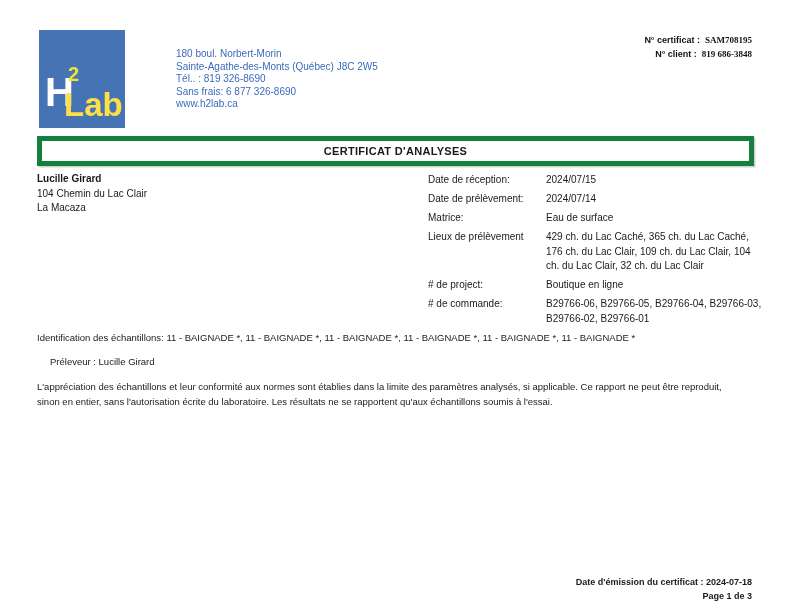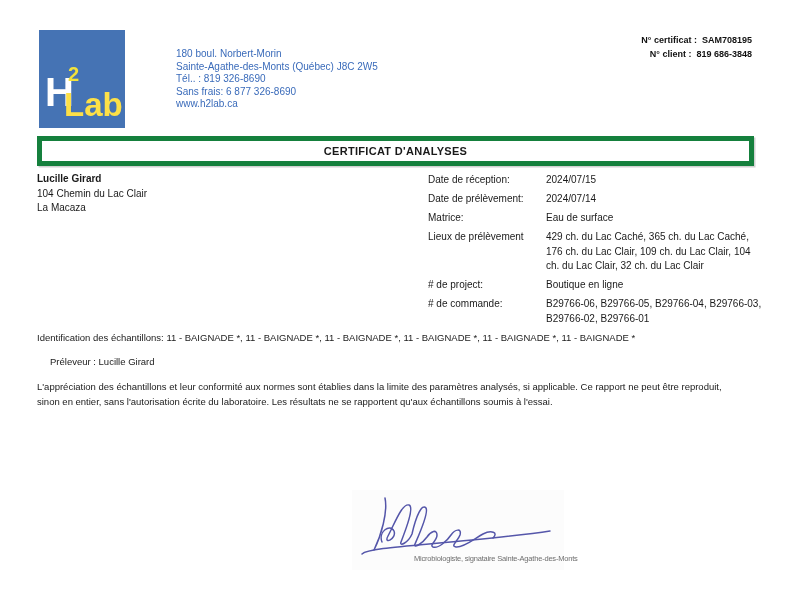--- a/index.html
+++ b/index.html
@@ -9,21 +9,21 @@
     overflow:hidden;margin:0 auto;
   }
   
   .logo{position:absolute;left:39px;top:30px;width:86px;height:98px;background:#4573b4;}
   .logo span{position:absolute;line-height:1;font-weight:bold;}
   .logo .h{left:6px;top:42px;font-size:40px;color:#ffffff;}
   .logo .sup{left:29px;top:34px;font-size:20px;color:#f2e23a;}
   .logo .lab{left:25px;top:58px;font-size:33px;color:#fde047;}
   .contact{position:absolute;left:176px;top:48px;font-size:10px;line-height:12.6px;color:#3a6bba;}
   .certblock{position:absolute;right:40px;top:33px;text-align:right;font-size:9px;font-weight:bold;line-height:14px;color:#111;}
-  .certblock .val{margin-left:5px;}
+  .certblock .val{margin-left:5px;font-family:Liberation Serif, serif;}
   
   .titlebox{
     position:absolute;left:37px;top:136px;width:707px;height:20px;
     border:5px solid #15803d;box-shadow:1.5px 1.5px 0 rgba(0,0,0,0.18);
     display:flex;align-items:center;justify-content:center;
     font-size:11px;font-weight:bold;letter-spacing:0.3px;
   }
   
   .client{position:absolute;left:37px;top:172px;font-size:10px;line-height:14.5px;}
   .client .name{font-weight:bold;}
@@ -101,25 +101,19 @@
       <div class="lbl"># de commande:</div>
       <div class="val">B29766-06, B29766-05, B29766-04, B29766-03, B29766-02, B29766-01</div>
     </div>
   </div>
 
   <div class="ident">Identification des échantillons: 11 - BAIGNADE *, 11 - BAIGNADE *, 11 - BAIGNADE *, 11 - BAIGNADE *, 11 - BAIGNADE *, 11 - BAIGNADE *</div>
   <div class="prelev">Préleveur : Lucille Girard</div>
 
   <div class="disclaimer">L'appréciation des échantillons et leur conformité aux normes sont établies dans la limite des paramètres analysés, si applicable. Ce rapport ne peut être reproduit, sinon en entier, sans l'autorisation écrite du laboratoire. Les résultats ne se rapportent qu'aux échantillons soumis à l'essai.</div>
 
-  <div class="sigwrap">
-    <svg width="212" height="70" viewBox="0 0 212 70">
-      <g fill="none" stroke="#3d3f9e" stroke-width="1.5" stroke-linecap="round" opacity="0.88">
-        <path d="M33,8 C36,22 29,46 22,60"></path>
-        <path d="M10,64 C16,58 60,56 120,50 C160,46 185,43 198,41"></path>
-        <path d="M30,52 C26,42 38,33 42,41 C45,49 31,55 36,46 C42,35 50,13 57,15 C63,17 52,44 49,52 C47,57 56,53 60,44 C64,26 70,13 74,18 C77,23 66,47 63,54 C61,59 70,54 75,47 C79,41 85,39 85,45 C85,51 77,55 81,57 C86,59 95,51 99,45 C103,39 110,38 108,45 C106,51 98,56 104,57 C111,58 122,49 131,44 C139,40 147,42 141,48"></path>
-      </g>
-    </svg>
-    <div class="sigcaption">Microbiologiste, signataire Sainte-Agathe-des-Monts</div>
+
+  <div class="footer">
+    <div>Date d'émission du certificat : 2024-07-18</div>
+    <div>Page 1 de 3</div>
   </div>
-
 
 </div>
 
 </body></html>

